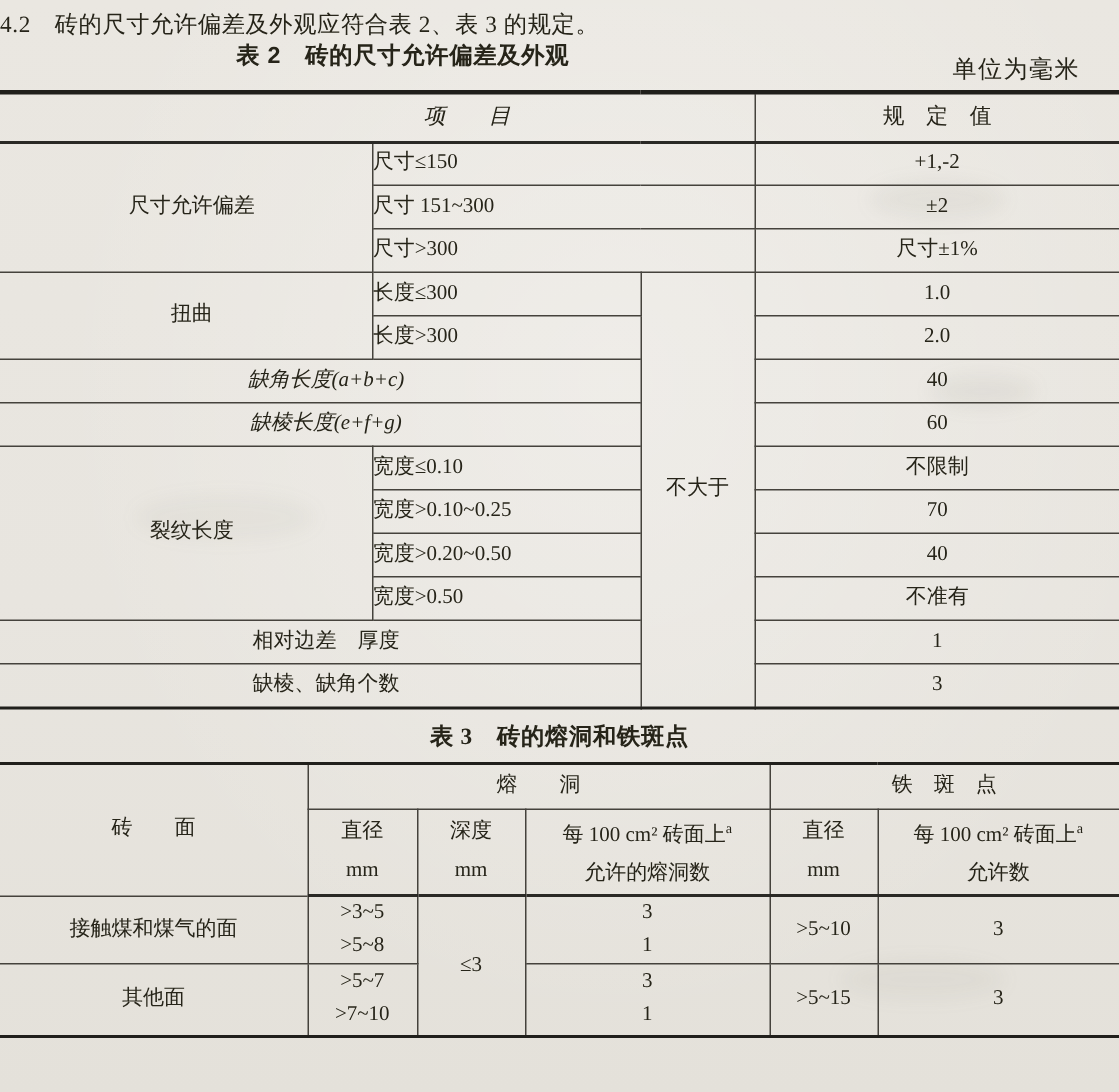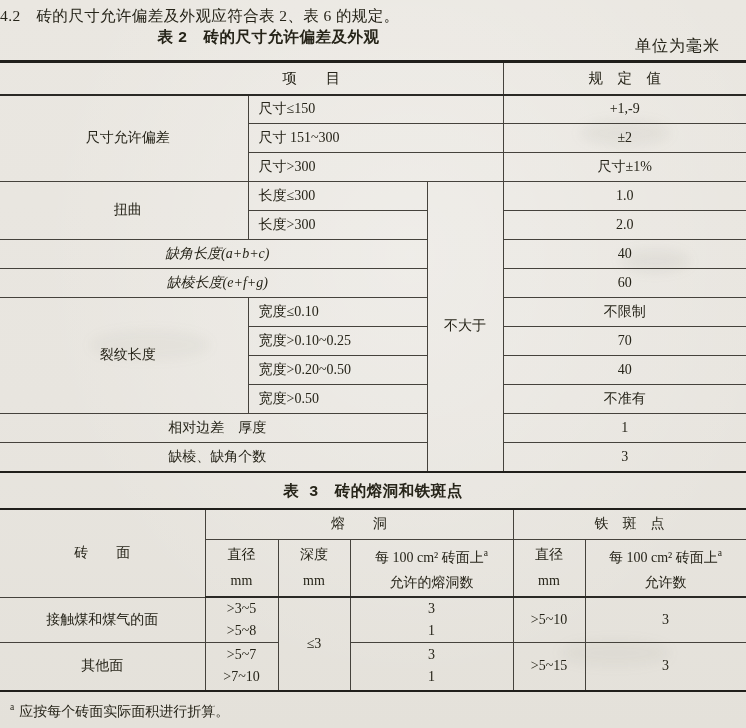--- a/index.html
+++ b/index.html
@@ -15,32 +15,32 @@
   .noise{position:absolute;border-radius:50%;filter:blur(6px);pointer-events:none;}
   .n1{left:580px;top:120px;width:90px;height:26px;background:rgba(120,115,105,.07);}
   .n2{left:620px;top:250px;width:70px;height:22px;background:rgba(120,115,105,.08);}
   .n3{left:90px;top:330px;width:120px;height:30px;background:rgba(120,115,105,.05);}
   .n4{left:560px;top:640px;width:110px;height:26px;background:rgba(120,115,105,.06);}
 
   .clause{position:absolute;top:6px;left:0;font-size:15.5px;letter-spacing:.4px;white-space:nowrap;}
   .cap2row{position:absolute;top:27px;left:0;width:615px;text-align:center;}
   .cap2{display:inline-block;margin-right:78px;font-family:"Liberation Sans","DejaVu Sans",sans-serif;font-weight:700;font-size:15.5px;letter-spacing:.5px;}
   .unit{position:absolute;top:36px;right:26px;font-size:16px;letter-spacing:1px;}
-  .cap3{position:absolute;top:481px;left:0;width:746px;text-align:center;font-family:Liberation Mono, monospace;font-weight:700;font-size:15.5px;letter-spacing:.5px;}
+  .cap3{position:absolute;top:481px;left:0;width:746px;text-align:center;font-family:Liberation Serif, serif;font-weight:700;font-size:15.5px;letter-spacing:.5px;}
 
   table{border-collapse:collapse;table-layout:fixed;position:absolute;left:0;}
   td{border:1px solid #45423c;padding:0;font-size:14px;line-height:1.15;overflow:hidden;}
 
   .t2{top:60px;width:746px;border-top:3px solid #201f1b;border-bottom:2px solid #201f1b;}
   .t2 tr{height:29px;}
   .t2 tr.h{height:33px;}
   .t2 tr.h td{border-bottom:2px solid #2a2925;text-align:center;font-size:14.5px;}
-  .t2 td.hitem{padding-left:120px;}
+  .t2 td.hitem{padding-left:120px;font-style:italic;}
   .t2 .lab{text-align:center;padding-left:8px;}
-  .t2 .cond{text-align:left;padding-left:10px;}
+  .t2 .cond{text-align:left;}
   .t2 .val,.t2 .ndy{text-align:center;}
   .t2 tr td:first-child{border-left:none;}
   .t2 tr td:last-child{border-right:none;}
   .t2 .ital{font-style:italic;margin-left:44px;}
 
   .t3{top:508px;width:746px;border-top:2px solid #201f1b;border-bottom:2px solid #201f1b;}
   .t3 td{text-align:center;}
   .t3 tr.h1{height:30px;}
   .t3 tr.h2{height:44px;padding-left:48px;}
   .t3 tr.h2 td{border-bottom:2px solid #2a2925;line-height:26px;}
@@ -54,21 +54,21 @@
 </style>
 </head>
 <body>
 
 <div class="page">
   <div class="noise n1"></div>
   <div class="noise n2"></div>
   <div class="noise n3"></div>
   <div class="noise n4"></div>
 
-  <div class="clause">4.2　砖的尺寸允许偏差及外观应符合表 2、表 6 的规定。</div>
+  <div class="clause">4.2　砖的尺寸允许偏差及外观应符合表 2、表 3 的规定。</div>
 
   <div class="cap2row">
     <span class="cap2">表 2　砖的尺寸允许偏差及外观</span>
   </div>
   <div class="unit">单位为毫米</div>
 
   <table class="t2">
     <colgroup>
         <col style="width:248px">
         <col style="width:179px">
@@ -76,21 +76,21 @@
         <col style="width:243px">
       </colgroup>
     <tbody>
         <tr class="h">
       <td colspan="3" class="hitem">项　　目</td>
       <td>规　定　值</td>
     </tr>
     <tr>
       <td rowspan="3" class="lab">尺寸允许偏差</td>
       <td colspan="2" class="cond">尺寸≤150</td>
-      <td class="val">+1,-9</td>
+      <td class="val">+1,-2</td>
     </tr>
     <tr>
       <td colspan="2" class="cond">尺寸 151~300</td>
       <td class="val">±2</td>
     </tr>
     <tr>
       <td colspan="2" class="cond">尺寸&gt;300</td>
       <td class="val">尺寸±1%</td>
     </tr>
     <tr>
@@ -201,16 +201,13 @@
       <td class="two">
         <span>3</span><br>
         <span>1</span>
       </td>
       <td>&gt;5~15</td>
       <td>3</td>
     </tr>
   </tbody>
     </table>
 
-  <div class="footnote">
-    <sup>a</sup><span>应按每个砖面实际面积进行折算。</span>
-  </div>
 </div>
 
 </body></html>

